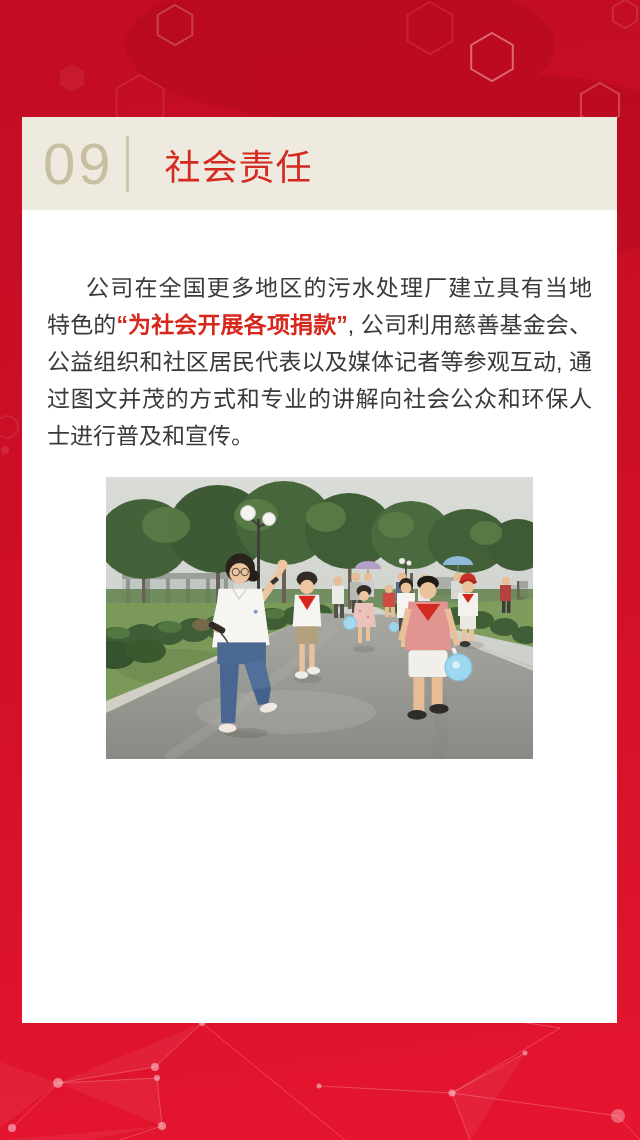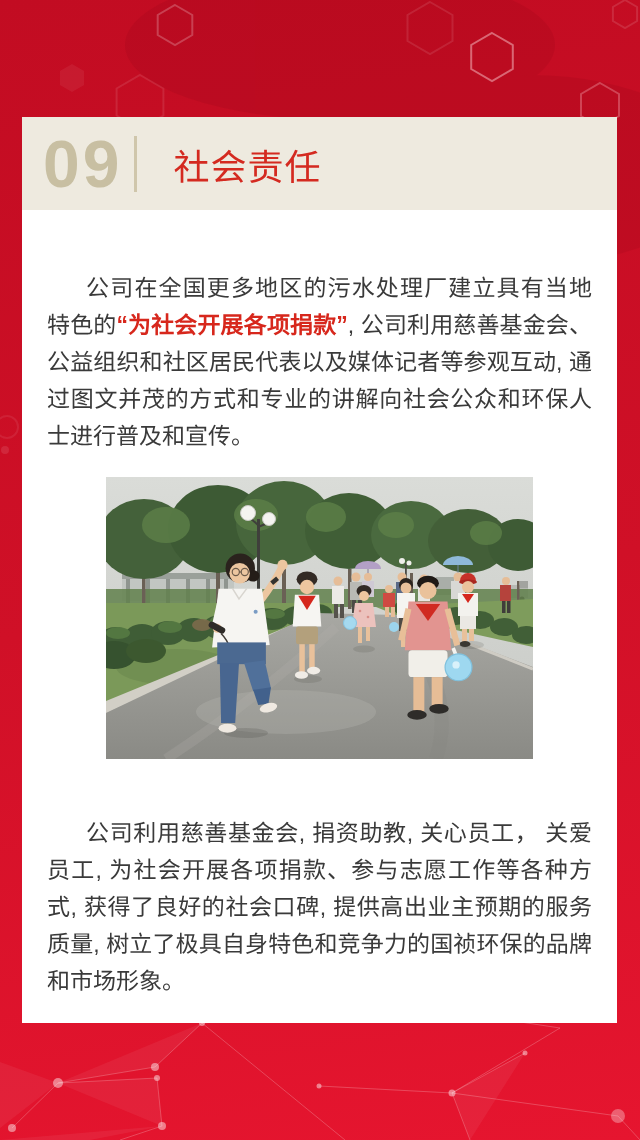--- a/index.html
+++ b/index.html
@@ -15,21 +15,21 @@
   .bg{position:absolute;left:0;top:0}
   .card{
     position:absolute;left:22px;top:117px;width:595px;height:906px;
     background:var(--card-background,#ffffff);overflow:hidden;
   }
   .card-header{
     height:93px;background:var(--header-background,#eeeadf);
     display:flex;align-items:center;padding-left:21px;box-sizing:border-box;
   }
   .sec-num{
-    font-size:66px;line-height:1;font-weight:700;letter-spacing:3px;
+    font-size:58px;line-height:1;font-weight:400;letter-spacing:3px;
     color:var(--section-number-color,#c8bfa2);
   }
   .sec-divider{
     width:3px;height:56px;background:var(--divider-color,#cfc6ab);
     margin:0 24px 0 12px;flex:0 0 auto;
   }
   .sec-title{
     margin:12px;font-size:36px;font-weight:500;letter-spacing:1px;
     color:var(--title-color,#d42a20);
   }
@@ -380,17 +380,16 @@
               <polygon points="118,166 133,166 130,213 119,213" fill="#486690"></polygon>
               <polygon points="137,166 153,164 158,186 144,188" fill="#50709a"></polygon>
               <polygon points="144,187 158,185 156,198 148,199" fill="#42618c"></polygon>
               <ellipse cx="124" cy="217" rx="7" ry="3.5" fill="#efe9e1"></ellipse>
               <ellipse cx="156" cy="201" rx="7" ry="3.5" fill="#efe9e1" transform="rotate(-14 156 201)"></ellipse>
             </g>
           </g>
         </svg>
       </figure>
 
-      <p class="para para-charity">公司利用慈善基金会, 捐资助教, 关心员工， 关爱员工, 为社会开展各项捐款、参与志愿工作等各种方式, 获得了良好的社会口碑, 提供高出业主预期的服务质量, 树立了极具自身特色和竞争力的国祯环保的品牌和市场形象。</p>
 
     </div>
   </div>
 </div>
 
 </body></html>

